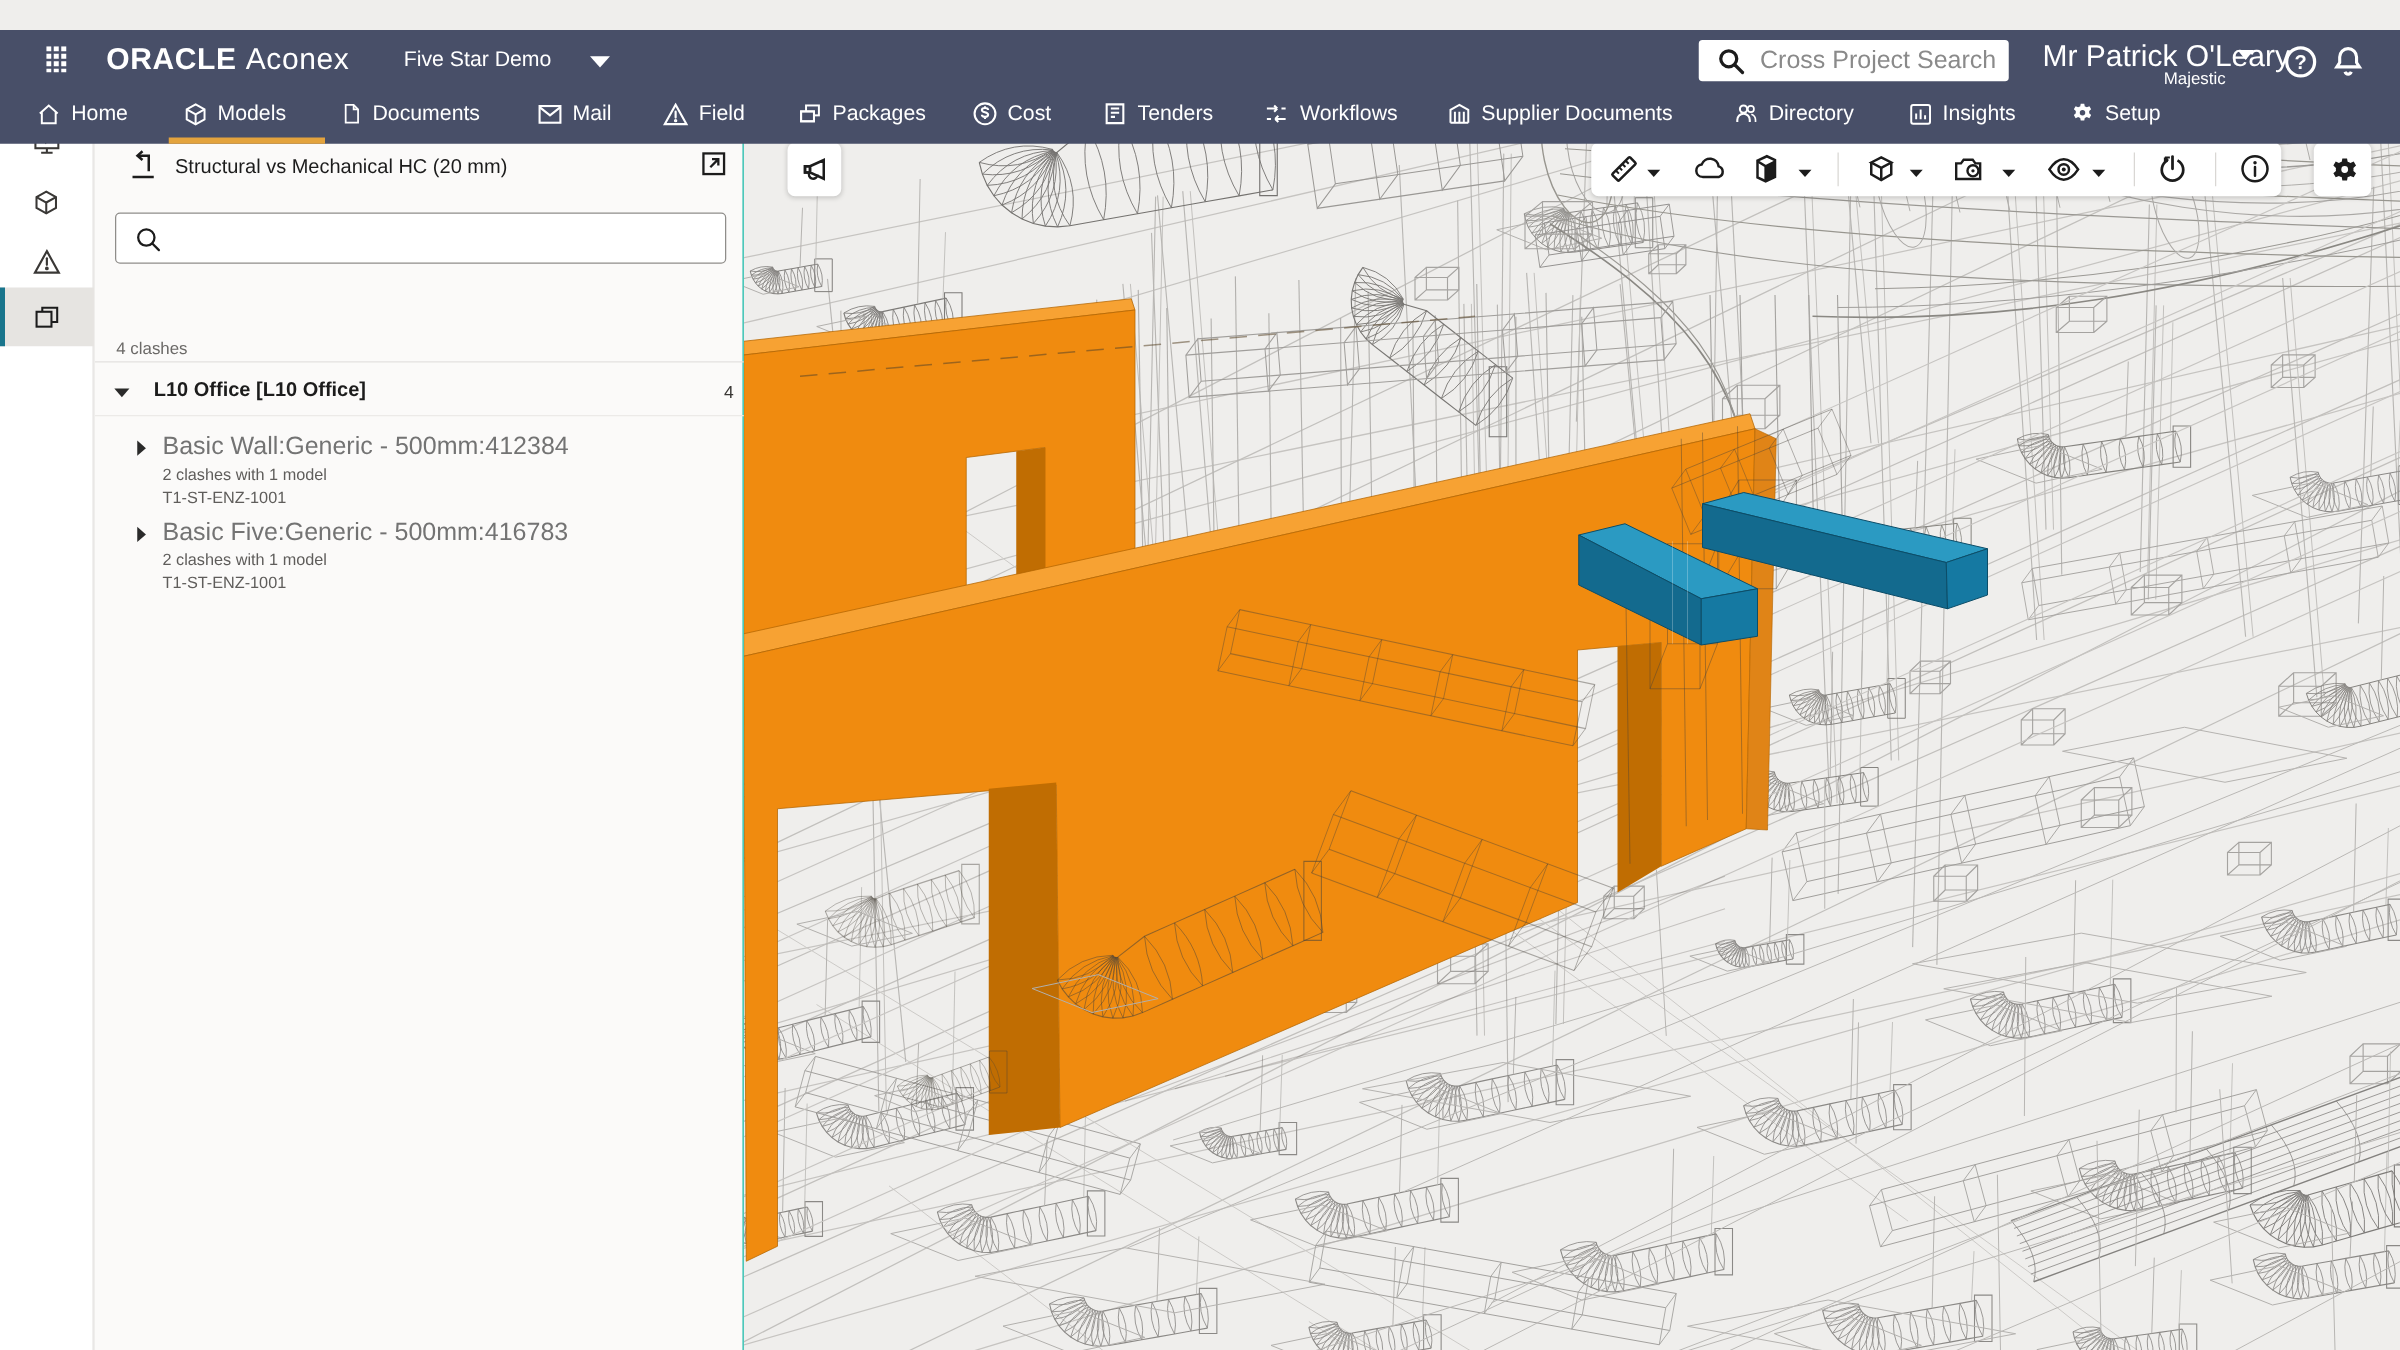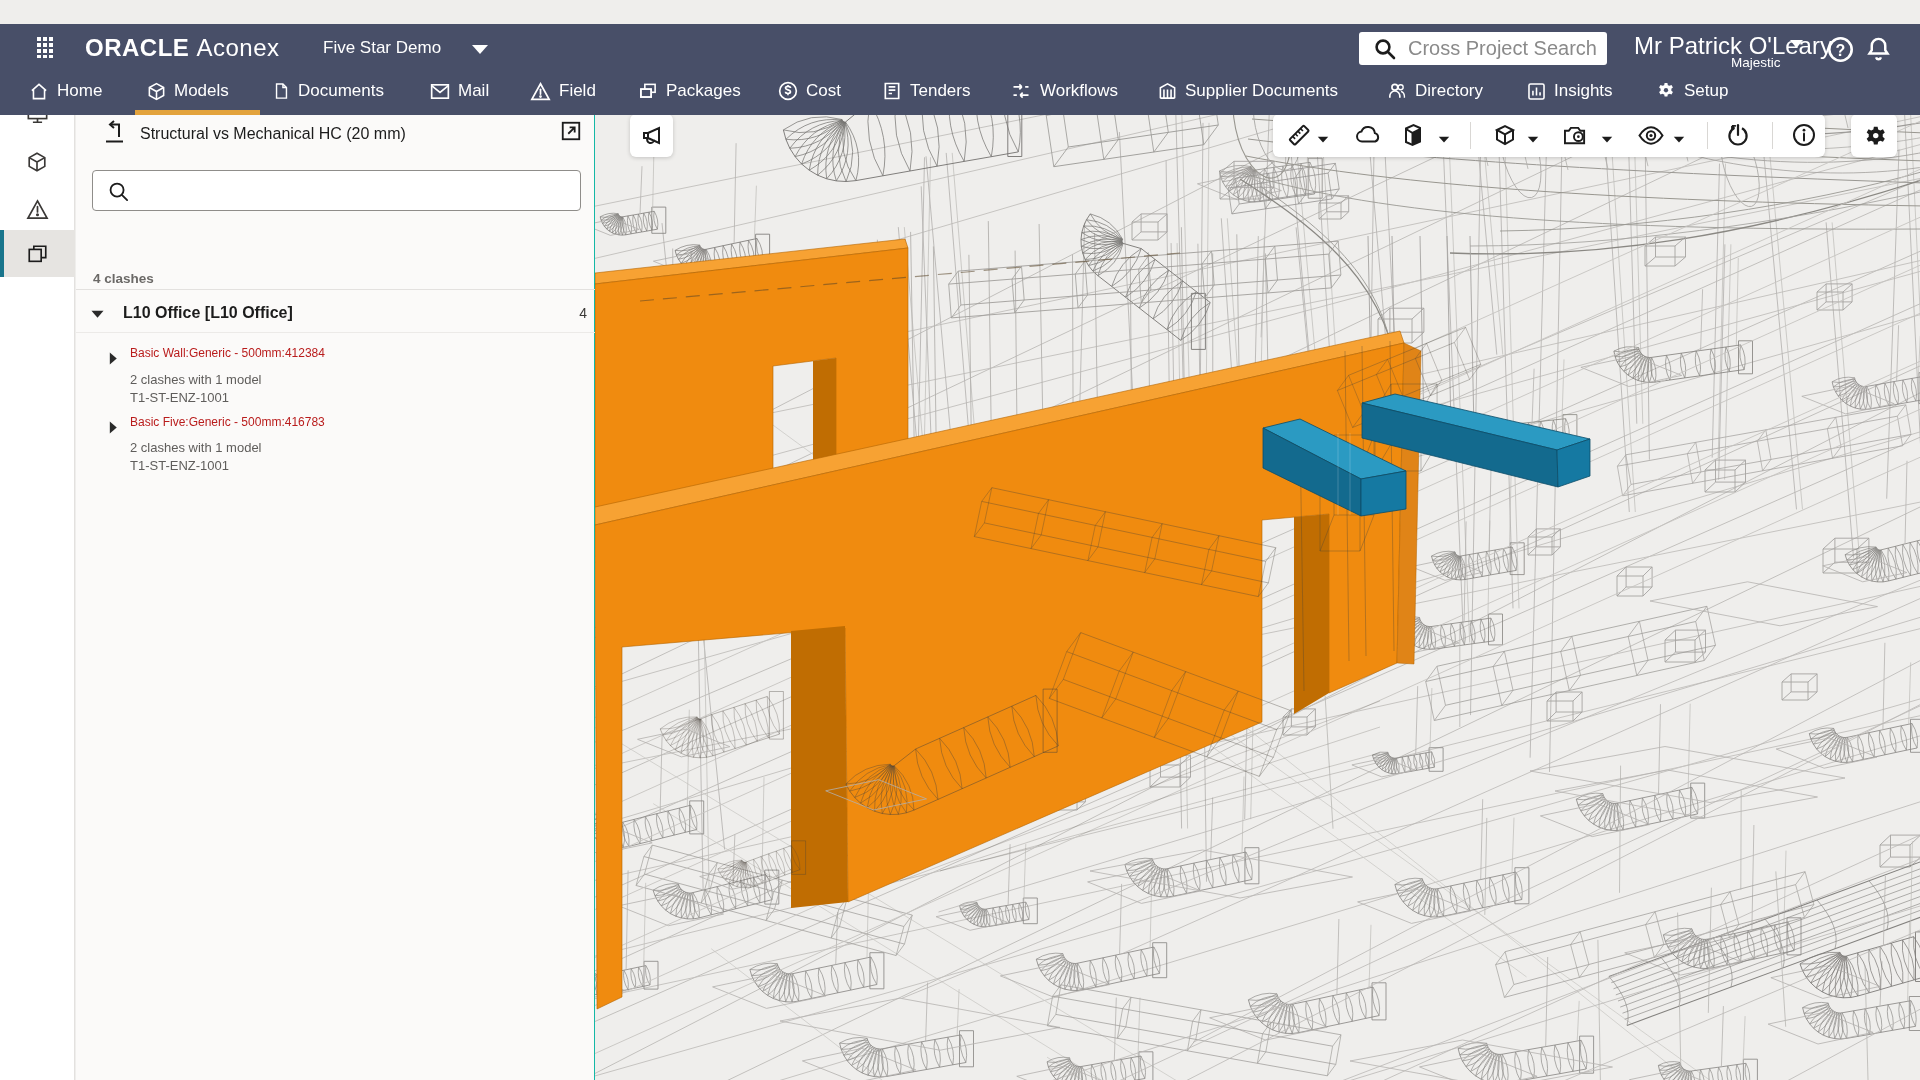--- a/index.html
+++ b/index.html
@@ -18,26 +18,26 @@
 #sideActive::before { content:""; position:absolute; left:0; top:0; width:4px; height:47px; background:#19758c; }
 .sicon { position:absolute; left:26px; }
 
 #panel { position:absolute; left:76px; top:91px; width:519px; height:989px; background:#fbfaf9; z-index:10; border-right:1px solid #14b8a6; }
 #ptitle { position:absolute; left:64px; top:34px; font-size:16px; color:#1c1c1c; }
 #searchbox { position:absolute; left:16px; top:79px; width:489px; height:41px; background:#fff;
   border:1px solid #8f8d8a; border-radius:4px; }
 #statusdd { position:absolute; left:16px; top:130px; width:220px; height:41px; background:#fff;
   border:1px solid #77756f; border-radius:6px; font-size:16px; color:#1c1c1c; }
 #statusdd span { position:absolute; left:25px; top:10px; }
-#nclash { position:absolute; left:17px; top:180px; font-size:13.5px; color:#6b6967;font-weight:bold; }
+#nclash { position:absolute; left:17px; top:180px; font-size:13.5px; color:#6b6967; }
 #pdivider { position:absolute; left:0px; top:198px; width:519px; height:1px; background:#e3e1df; }
 .trow1 { position:absolute; left:47px; top:213px; font-size:16px; font-weight:bold; color:#1c1c1c; }
 .count4 { position:absolute; right:7px; top:214px; font-size:14px; color:#3a3836; }
 #tdivider { position:absolute; left:0px; top:241px; width:519px; height:1px; background:#eceae8; }
-.item-title { font-size:12px; color:#b91c1c; }
+.item-title { font-size:20px; color:#737373; }
 .item-sub { font-size:13px; color:#5f5d5b; margin-top:4px; }
 
 #viewport { position:absolute; left:595px; top:91px; width:1325px; height:989px; overflow:hidden; }
 
 .fbtn { position:absolute; background:#fff; border-radius:6px; box-shadow:0 1px 4px rgba(0,0,0,0.18); z-index:15; }
 #toolbar { left:1273px; top:114px; width:552px; height:43px; }
 #gearbtn { left:1851px; top:114px; width:46px; height:43px; display:flex; align-items:center; justify-content:center; }
 #megbtn { left:630px; top:114px; width:43px; height:43px; display:flex; align-items:center; justify-content:center; }
 .tsep { position:absolute; top:8px; width:1px; height:27px; background:#d9d7d4; }
 .ti { position:absolute; }

